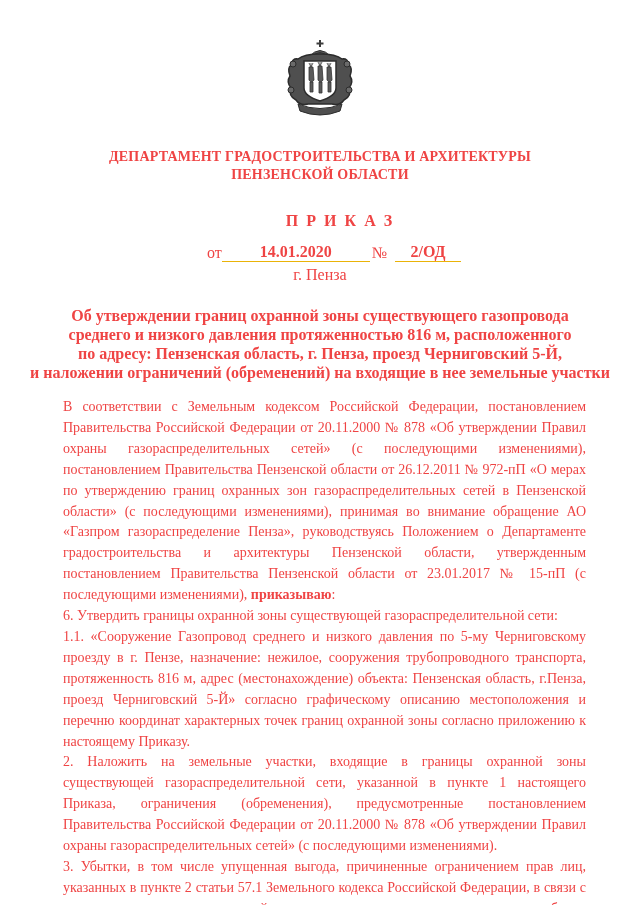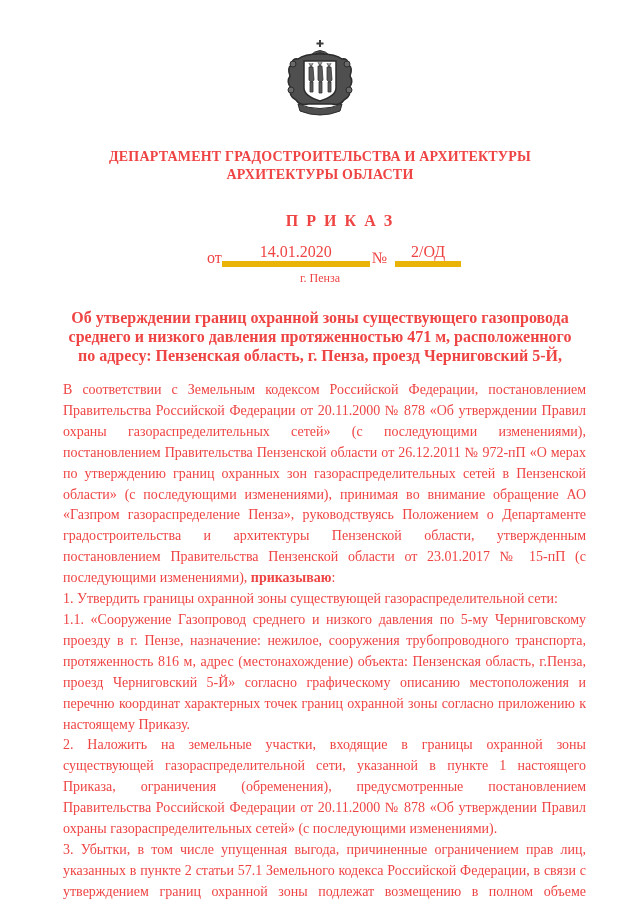--- a/index.html
+++ b/index.html
@@ -42,30 +42,31 @@
   .date-row {
     margin-top: 13px;
     display: flex;
     justify-content: center;
     align-items: flex-end;
     font-size: 16px;
     padding-left: 28px;
   }
   .u-line {
     display: inline-block;
-    border-bottom: 6px solid #eab308;
+    border-bottom: 1px solid #eab308;
     text-align: center;
+    font-weight: bold;
   }
   .u-date { width: 148px; }
   .u-num  { width: 66px; margin-left: 8px; }
   .num-sign { margin-left: 2px; }
   .city {
     margin-top: 4px;
     text-align: center;
-    font-size: 12px;
+    font-size: 16px;
   }
   .doc-title {
     margin-top: 22px;
     text-align: center;
     font-weight: bold;
     font-size: 16px;
     line-height: 19px;
     padding: 0 28px;
   }
   .doc-body {
@@ -122,41 +123,42 @@
         <line x1="51" y1="27" x2="51" y2="23"></line>
         <line x1="51" y1="27" x2="53" y2="23"></line>
       </g>
 
       <path d="M20,64 Q42,73 64,64 L62,71 Q42,79 22,71 Z" fill="#4f4f4f" stroke="#2c2c2c" stroke-width="1"></path>
     </svg>
   </div>
 
   <div class="org-name">
     <div>ДЕПАРТАМЕНТ ГРАДОСТРОИТЕЛЬСТВА И АРХИТЕКТУРЫ</div>
-    <div>АРХИТЕКТУРЫ ОБЛАСТИ</div>
+    <div>ПЕНЗЕНСКОЙ ОБЛАСТИ</div>
   </div>
 
   <div class="doc-type">П Р И К А З</div>
 
   <div class="date-row">
     <span>от</span>
       <span class="u-line u-date">14.01.2020</span>
       <span class="num-sign">№</span>
       <span class="u-line u-num">2/ОД</span>
   </div>
 
   <div class="city">г. Пенза</div>
 
   <div class="doc-title">
     <div>Об утверждении границ охранной зоны существующего газопровода</div>
-    <div>среднего и низкого давления протяженностью 471 м, расположенного</div>
+    <div>среднего и низкого давления протяженностью 816 м, расположенного</div>
     <div>по адресу: Пензенская область, г. Пенза, проезд Черниговский 5-Й,</div>
+    <div>и наложении ограничений (обременений) на входящие в нее земельные участки</div>
   </div>
 
   <div class="doc-body">
     <p><span>В соответствии с Земельным кодексом Российской Федерации, постановлением Правительства Российской Федерации от 20.11.2000 № 878 «Об утверждении Правил охраны газораспределительных сетей» (с последующими изменениями), постановлением Правительства Пензенской области от 26.12.2011 № 972-пП «О мерах по утверждению границ охранных зон газораспределительных сетей в Пензенской области» (с последующими изменениями), принимая во внимание обращение АО «Газпром газораспределение Пенза», руководствуясь Положением о Департаменте градостроительства и архитектуры Пензенской области, утвержденным постановлением Правительства Пензенской области от 23.01.2017 № 15-пП (с последующими изменениями), </span><b>приказываю</b><span>:</span></p>
-    <p>1. Утвердить границы охранной зоны существующей газораспределительной сети:</p>
+    <p>6. Утвердить границы охранной зоны существующей газораспределительной сети:</p>
     <p>1.1. «Сооружение Газопровод среднего и низкого давления по 5-му Черниговскому проезду в г. Пензе, назначение: нежилое, сооружения трубопроводного транспорта, протяженность 816 м, адрес (местонахождение) объекта: Пензенская область, г.Пенза, проезд Черниговский 5-Й» согласно графическому описанию местоположения и перечню координат характерных точек границ охранной зоны согласно приложению к настоящему Приказу.</p>
     <p>2. Наложить на земельные участки, входящие в границы охранной зоны существующей газораспределительной сети, указанной в пункте 1 настоящего Приказа, ограничения (обременения), предусмотренные постановлением Правительства Российской Федерации от 20.11.2000 № 878 «Об утверждении Правил охраны газораспределительных сетей» (с последующими изменениями).</p>
     <p>3. Убытки, в том числе упущенная выгода, причиненные ограничением прав лиц, указанных в пункте 2 статьи 57.1 Земельного кодекса Российской Федерации, в связи с утверждением границ охранной зоны подлежат возмещению в полном объеме собственником объекта: «Сооружение Газопровод среднего и низкого давления по 5-му Черниговскому проезду в г. Пензе, назначение: нежилое, сооружения трубопроводного транспорта, протяженность 816 м, адрес (местонахождение)</p>
   </div>
 
 </div>
 
 </body></html>

